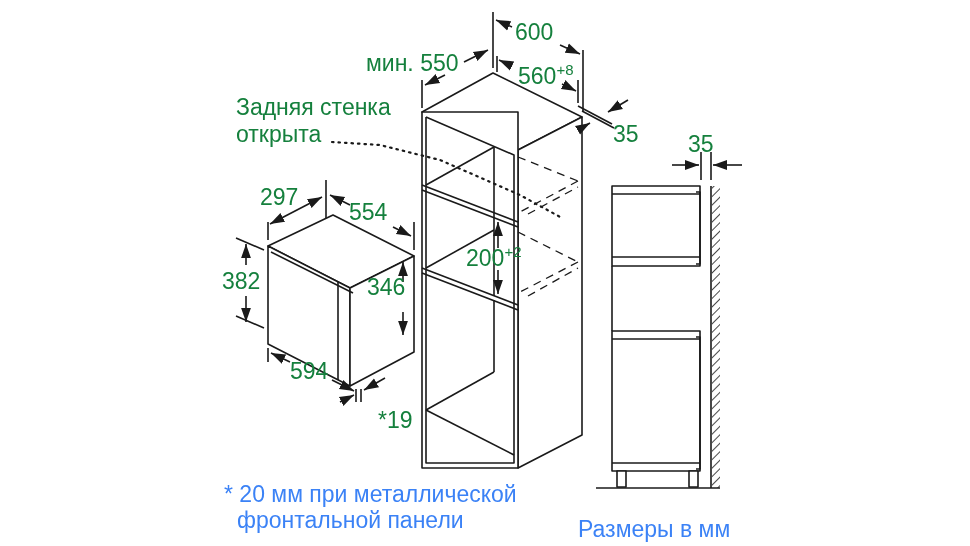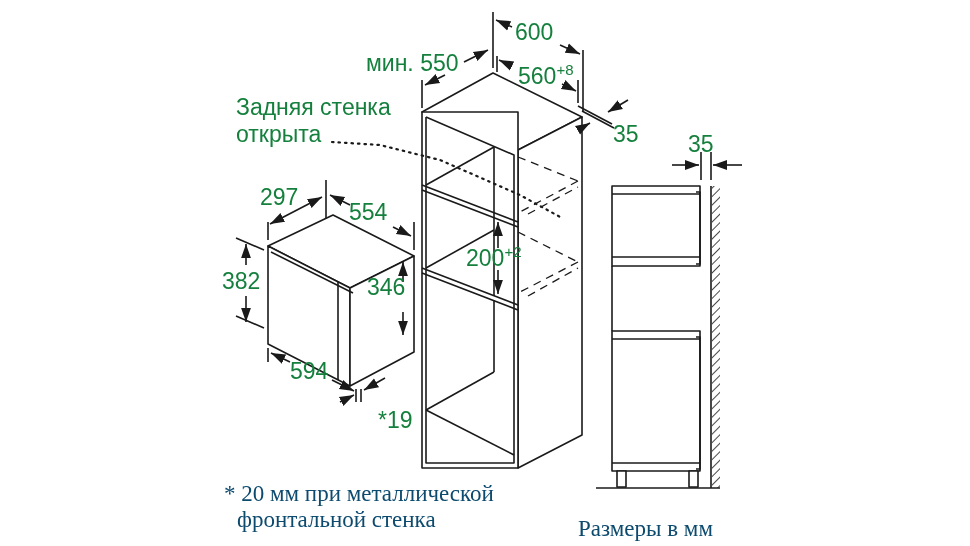--- a/index.html
+++ b/index.html
@@ -1,20 +1,20 @@
 <!DOCTYPE html>
 <html><head>
 <meta charset="utf-8">
 <style>
   html, body { margin: 0; padding: 0; background: #ffffff; }
   body { width: 970px; height: 546px; overflow: hidden; position: relative; font-family: "Liberation Sans", sans-serif; color: #1a1a1a; }
   svg.drawing { position: absolute; left: 0; top: 0; width: 970px; height: 546px; }
   .lbl { position: absolute; font-family: "Liberation Sans", sans-serif; font-size: 23px; line-height: 1; white-space: nowrap; color: #15803d; }
   .lbl sup { font-size: 15px; vertical-align: 0; position: relative; top: -9px; }
-  .note { position: absolute; font-family: Liberation Serif, serif; font-size: 23px; line-height: 28px; white-space: nowrap; color: #0c4a6e; }
+  .note { position: absolute; font-family: Liberation Sans, sans-serif; font-size: 23px; line-height: 28px; white-space: nowrap; color: #3b82f6; }
 </style>
 </head>
 <body>
 
 <svg class="drawing" viewBox="0 0 970 546" xmlns="http://www.w3.org/2000/svg">
   <defs>
     <marker id="ah" viewBox="0 0 10 10" refX="10" refY="5" markerWidth="9" markerHeight="9" orient="auto-start-reverse">
       <path d="M0,1.5 L10,5 L0,8.5 z" fill="#1a1a1a"></path>
     </marker>
     <pattern id="hatch" width="6" height="6" patternUnits="userSpaceOnUse" patternTransform="rotate(45)">
@@ -144,14 +144,14 @@
 <div class="lbl" style="left:688px;top:133px;">35</div>
 
 <div class="lbl" style="left:260px;top:186px;">297</div>
 <div class="lbl" style="left:349px;top:201px;">554</div>
 <div class="lbl" style="left:222px;top:270px;">382</div>
 <div class="lbl" style="left:367px;top:276px;">346</div>
 <div class="lbl" style="left:290px;top:360px;text-align:right;">594</div>
 <div class="lbl" style="left:333px;top:409px;margin-left:45px;">*19</div>
 
 <div class="note" style="left:224px;top:480px;">* 20 мм при металлической</div>
-<div class="note" style="left:237px;top:506px;">фронтальной стенка</div>
+<div class="note" style="left:237px;top:506px;">фронтальной панели</div>
 <div class="note" style="left:578px;top:515px;">Размеры в мм</div>
 
 </body></html>

